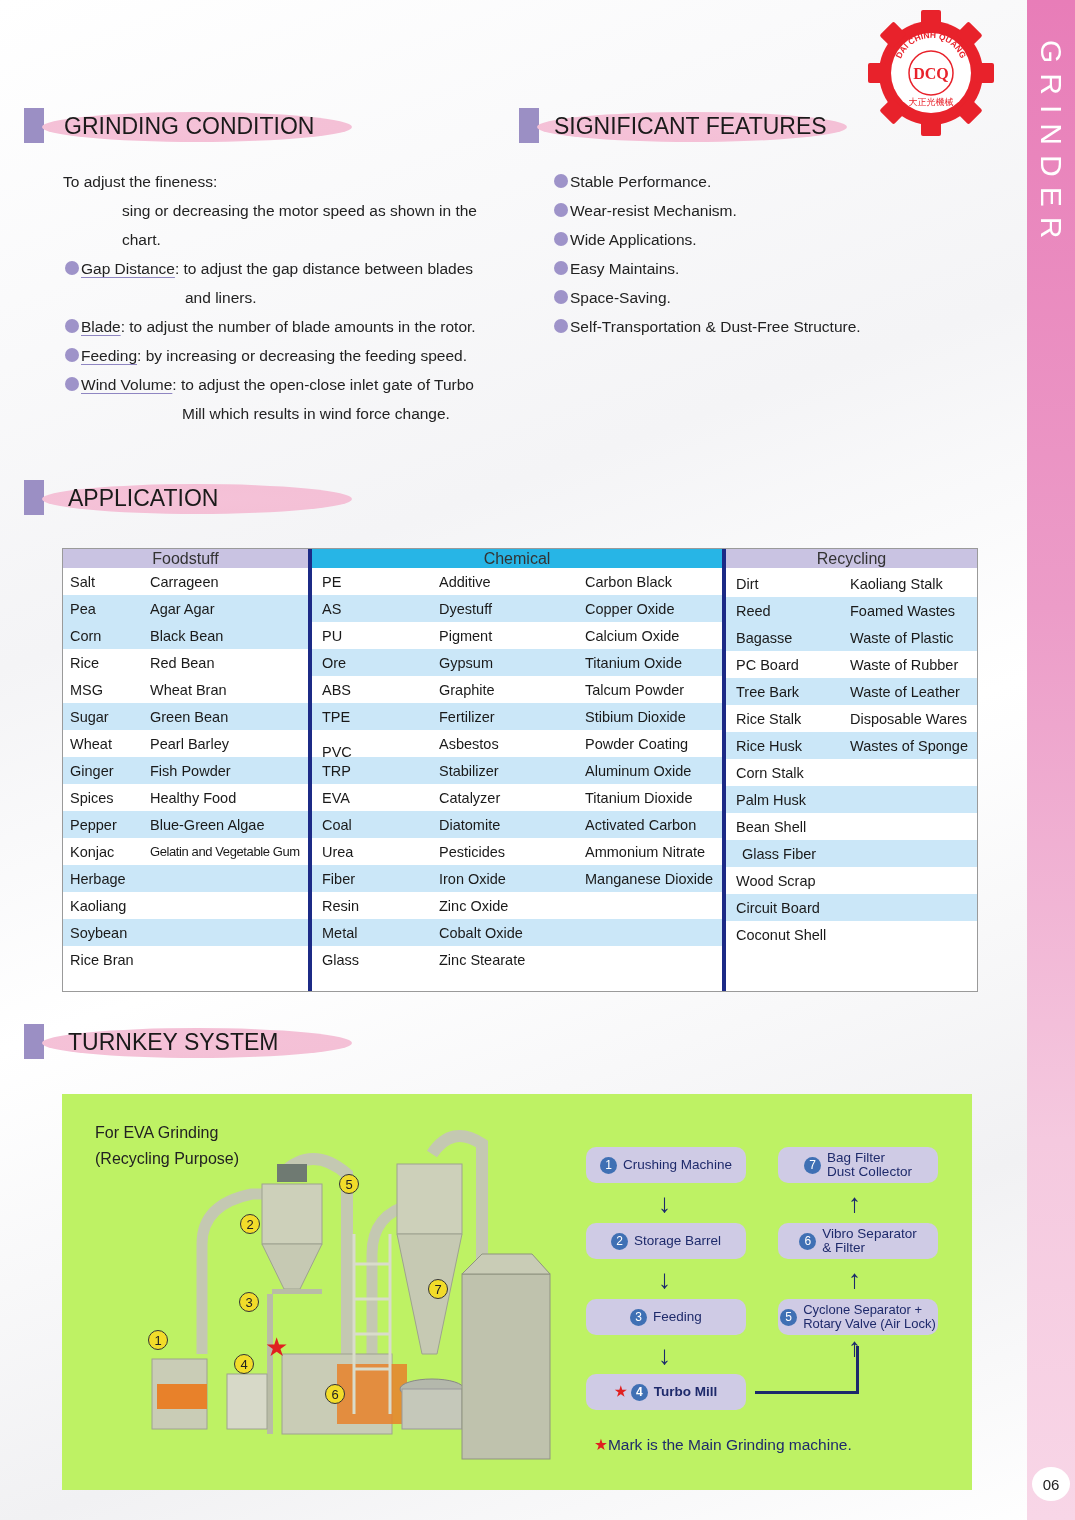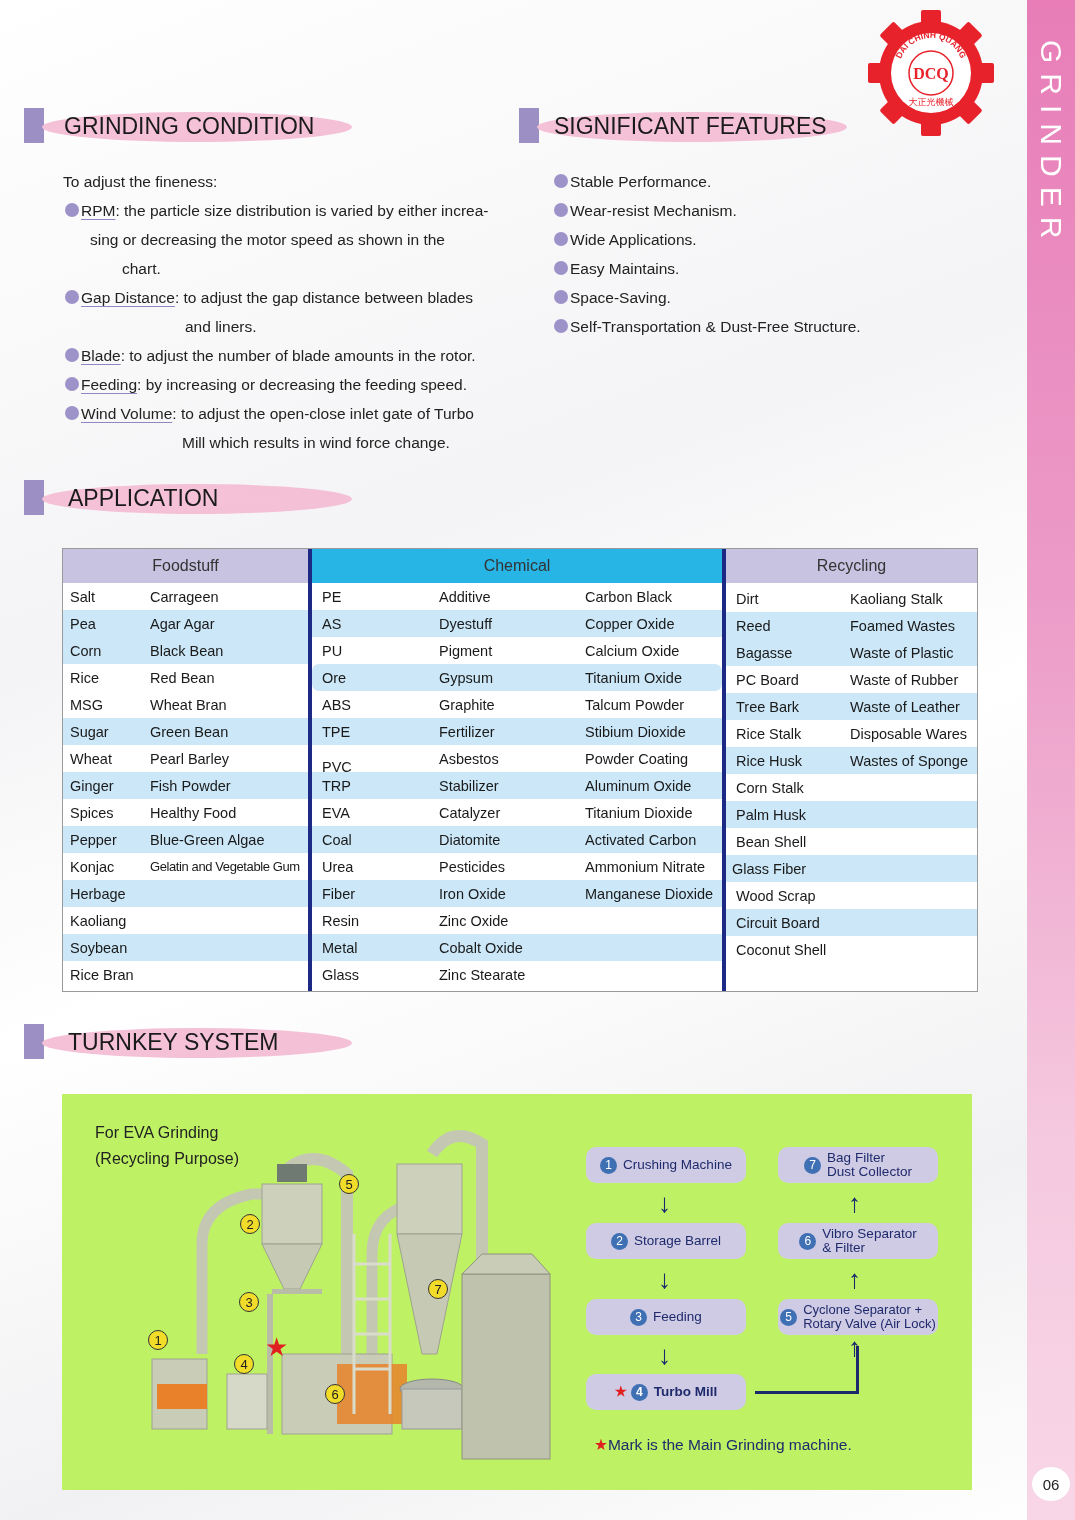--- a/index.html
+++ b/index.html
@@ -42,21 +42,21 @@
 
   .dot { display: inline-block; width: 14px; height: 14px; border-radius: 50%; background: #9e93c9; vertical-align: -1px; margin-right: 2px; }
   .u { text-decoration: underline; text-decoration-color: #8f86c2; text-underline-offset: 3px; }
 
   .text-block { position: absolute; font-size: 15.5px; line-height: 29px; color: #222; }
   .text-block .line { white-space: nowrap; }
 
   
   .app-table { position: absolute; left: 62px; top: 548px; width: 916px; height: 444px; border: 1px solid #9a9a9a; background: #fff; }
   .col { position: absolute; top: 0; height: 442px; }
-  .col-head { height: 34px; font-size: 16px; display: flex; align-items: center; justify-content: center; color: #333; }
+  .col-head { height: 19px; font-size: 16px; display: flex; align-items: center; justify-content: center; color: #333; }
   .row { height: 27px; display: flex; align-items: center; font-size: 14.5px; color: #1a1a1a; }
   .row.alt { background: #cbe7f8; }
   .row span { white-space: nowrap; }
   .divider { position: absolute; top: 0; width: 4px; height: 442px; background: #1c2a86; }
 
   
   .turnkey { position: absolute; left: 62px; top: 1094px; width: 910px; height: 396px; background: #bef264; }
   .flow-box {
     position: absolute; width: 160px; height: 36px; border-radius: 10px; background: #cfcbe5;
     display: flex; align-items: center; justify-content: center; font-size: 13.5px; color: #1e2a6b; line-height: 14px;
@@ -105,22 +105,21 @@
 </svg>
 
 <div class="sec-head" style="left:24px; top:108px; width:330px;">
   <div class="bar"></div>
   <div class="pill" style="width:310px;"></div>
   <div class="label">GRINDING CONDITION</div>
 </div>
 
 <div class="text-block" style="left:63px; top:167px;">
   <div class="line">To adjust the fineness:</div>
-  <div class="line" style="margin-left:2px;"><span class="dot"></span><span class="u">RPM</span><span>: the particle size distribution is varied by either increa-</span></div>
-  <div class="line" style="margin-left:27px;">sing or decreasing the motor speed as shown in the</div>
+  <div class="line" style="margin-left:59px;">sing or decreasing the motor speed as shown in the</div>
   <div class="line" style="margin-left:59px;">chart.</div>
   <div class="line" style="margin-left:2px;"><span class="dot"></span><span class="u">Gap Distance</span><span>: to adjust the gap distance between blades</span></div>
   <div class="line" style="margin-left:122px;">and liners.</div>
   <div class="line" style="margin-left:2px;"><span class="dot"></span><span class="u">Blade</span><span>: to adjust the number of blade amounts in the rotor.</span></div>
   <div class="line" style="margin-left:2px;"><span class="dot"></span><span class="u">Feeding</span><span>: by increasing or decreasing the feeding speed.</span></div>
   <div class="line" style="margin-left:2px;"><span class="dot"></span><span class="u">Wind Volume</span><span>: to adjust the open-close inlet gate of Turbo</span></div>
   <div class="line" style="margin-left:119px;">Mill which results in wind force change.</div>
 </div>
 
 <div class="sec-head" style="left:519px; top:108px; width:330px;">
@@ -222,21 +221,21 @@
         <div class="row alt" style="position: relative;">
           <span style="position: absolute; left: 10px;">AS</span>
           <span style="position: absolute; left: 127px;">Dyestuff</span>
           <span style="position: absolute; left: 273px;">Copper Oxide</span>
         </div>
         <div class="row" style="position: relative;">
           <span style="position: absolute; left: 10px;">PU</span>
           <span style="position: absolute; left: 127px;">Pigment</span>
           <span style="position: absolute; left: 273px;">Calcium Oxide</span>
         </div>
-        <div class="row alt" style="position: relative; border-radius: 7px;">
+        <div class="row alt" style="position: relative;">
           <span style="position: absolute; left: 10px;">Ore</span>
           <span style="position: absolute; left: 127px;">Gypsum</span>
           <span style="position: absolute; left: 273px;">Titanium Oxide</span>
         </div>
         <div class="row" style="position: relative;">
           <span style="position: absolute; left: 10px;">ABS</span>
           <span style="position: absolute; left: 127px;">Graphite</span>
           <span style="position: absolute; left: 273px;">Talcum Powder</span>
         </div>
         <div class="row alt" style="position: relative;">
@@ -329,21 +328,21 @@
         </div>
         <div class="row alt" style="position: relative;">
           <span style="position: absolute; left: 10px;">Palm Husk</span>
           <span style="position: absolute; left: 124px;"></span>
         </div>
         <div class="row" style="position: relative;">
           <span style="position: absolute; left: 10px;">Bean Shell</span>
           <span style="position: absolute; left: 124px;"></span>
         </div>
         <div class="row alt" style="position: relative;">
-          <span style="position: absolute; left: 6px;">Glass Fiber</span>
+          <span style="position: absolute; left: 16px;">Glass Fiber</span>
           <span style="position: absolute; left: 124px;"></span>
         </div>
         <div class="row" style="position: relative;">
           <span style="position: absolute; left: 10px;">Wood Scrap</span>
           <span style="position: absolute; left: 124px;"></span>
         </div>
         <div class="row alt" style="position: relative;">
           <span style="position: absolute; left: 10px;">Circuit Board</span>
           <span style="position: absolute; left: 124px;"></span>
         </div>

